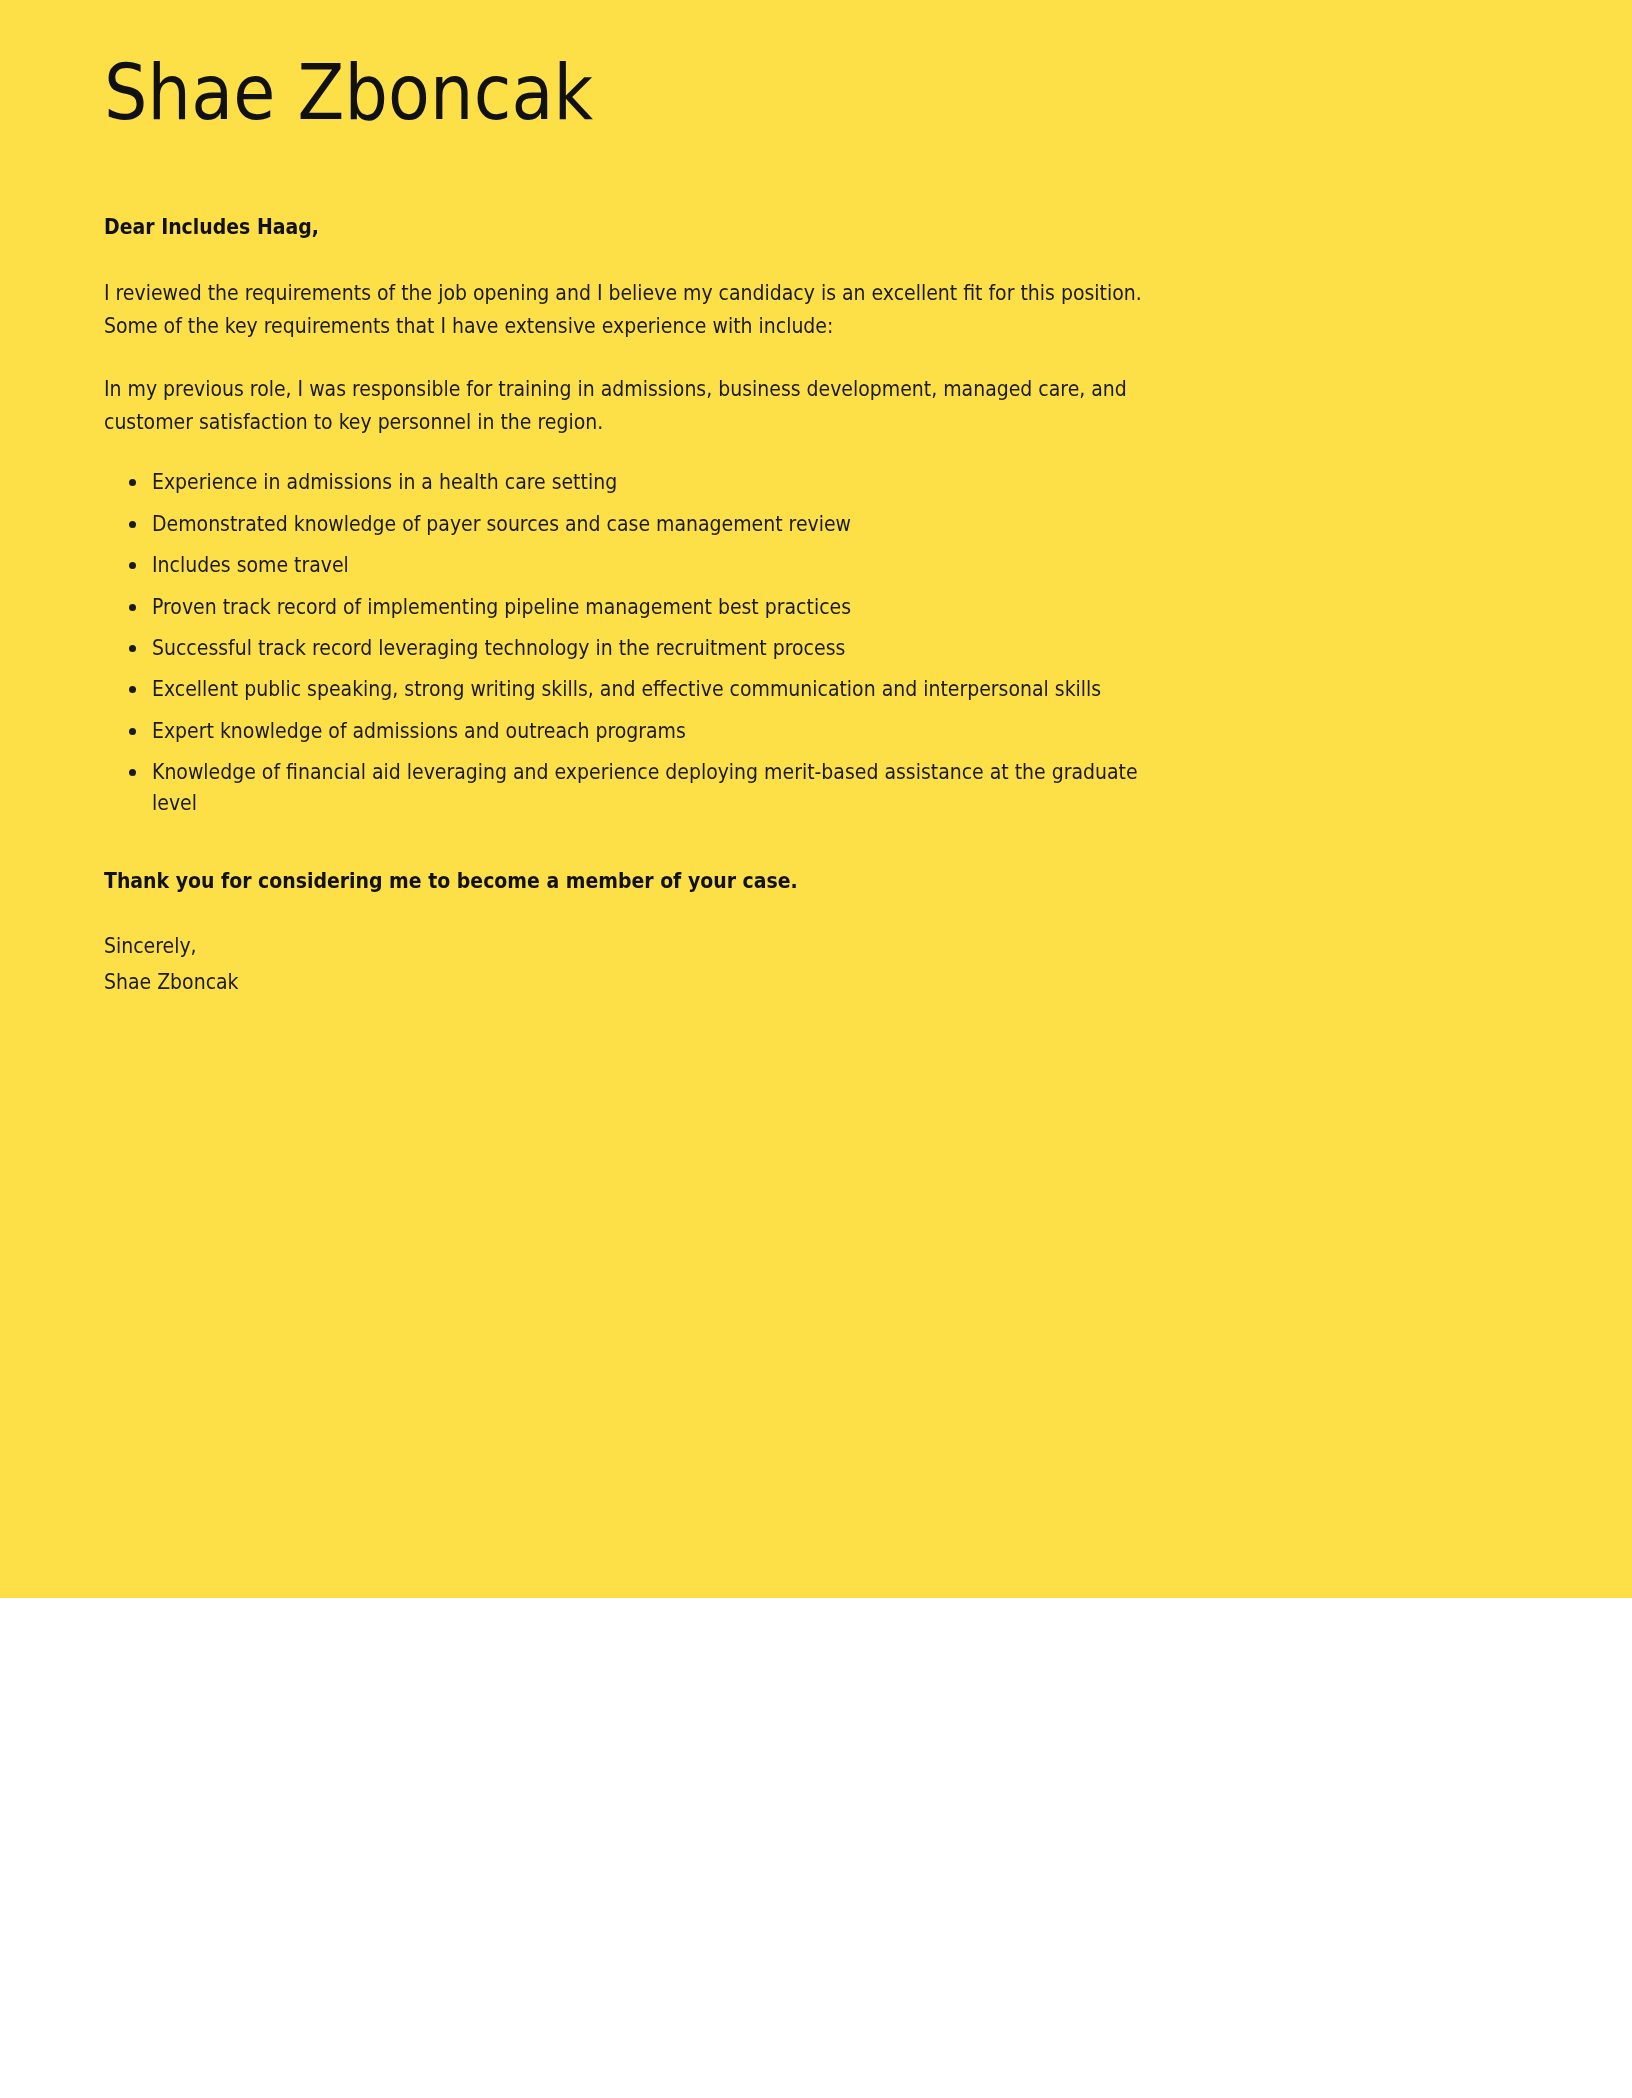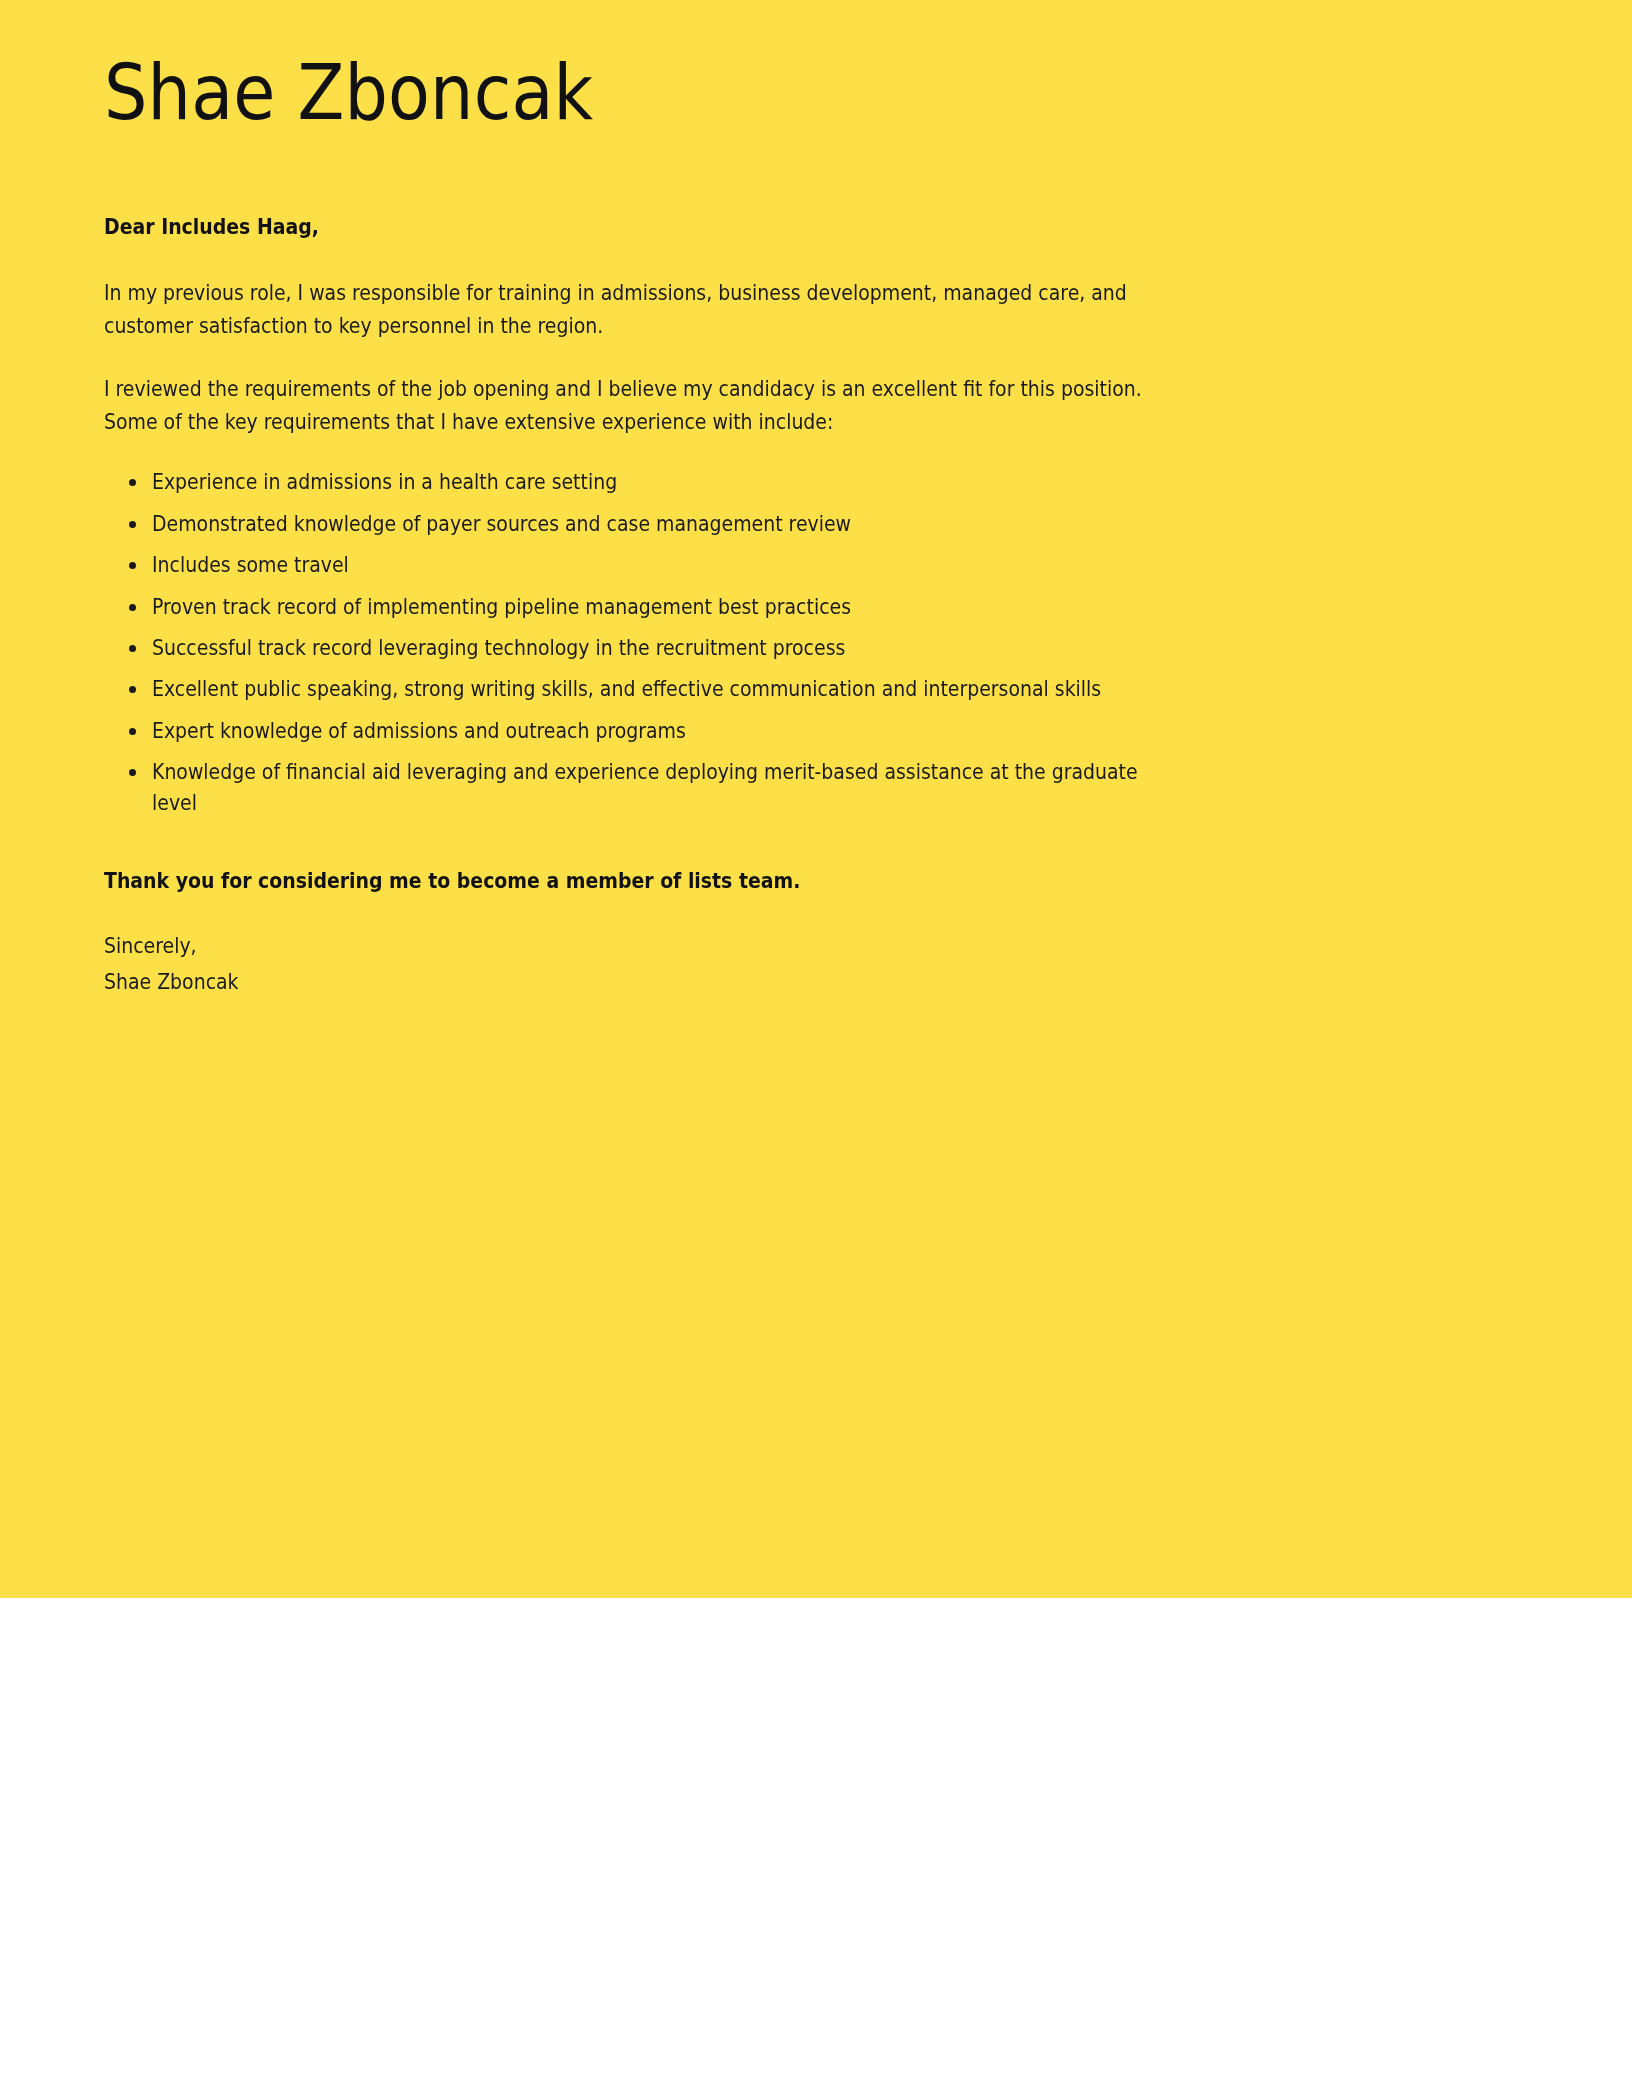--- a/index.html
+++ b/index.html
@@ -147,36 +147,36 @@
 
     <div class="header">
       <h1 class="name">Shae Zboncak</h1>
     </div>
 
     <div class="body-block">
 
       <p class="salutation">Dear Includes Haag,</p>
 
 
+      <p class="para">I reviewed the requirements of the job opening and I believe my candidacy is an excellent fit for this position. Some of the key requirements that I have extensive experience with include:</p>
+
       <p class="para">In my previous role, I was responsible for training in admissions, business development, managed care, and customer satisfaction to key personnel in the region.</p>
-
-      <p class="para">I reviewed the requirements of the job opening and I believe my candidacy is an excellent fit for this position. Some of the key requirements that I have extensive experience with include:</p>
 
       <ul class="bullets">
         <li>Experience in admissions in a health care setting</li>
         <li>Demonstrated knowledge of payer sources and case management review</li>
         <li>Includes some travel</li>
         <li>Proven track record of implementing pipeline management best practices</li>
         <li>Successful track record leveraging technology in the recruitment process</li>
         <li>Excellent public speaking, strong writing skills, and effective communication and interpersonal skills</li>
         <li>Expert knowledge of admissions and outreach programs</li>
         <li>Knowledge of financial aid leveraging and experience deploying merit-based assistance at the graduate level</li>
       </ul>
 
       <div class="closing-block">
-        <p class="thanks">Thank you for considering me to become a member of lists team.</p>
+        <p class="thanks">Thank you for considering me to become a member of your case.</p>
         <p class="signoff">Sincerely,</p>
         <p class="signature">Shae Zboncak</p>
       </div>
 
     </div>
   </div>
 </div>
 
 </body></html>

